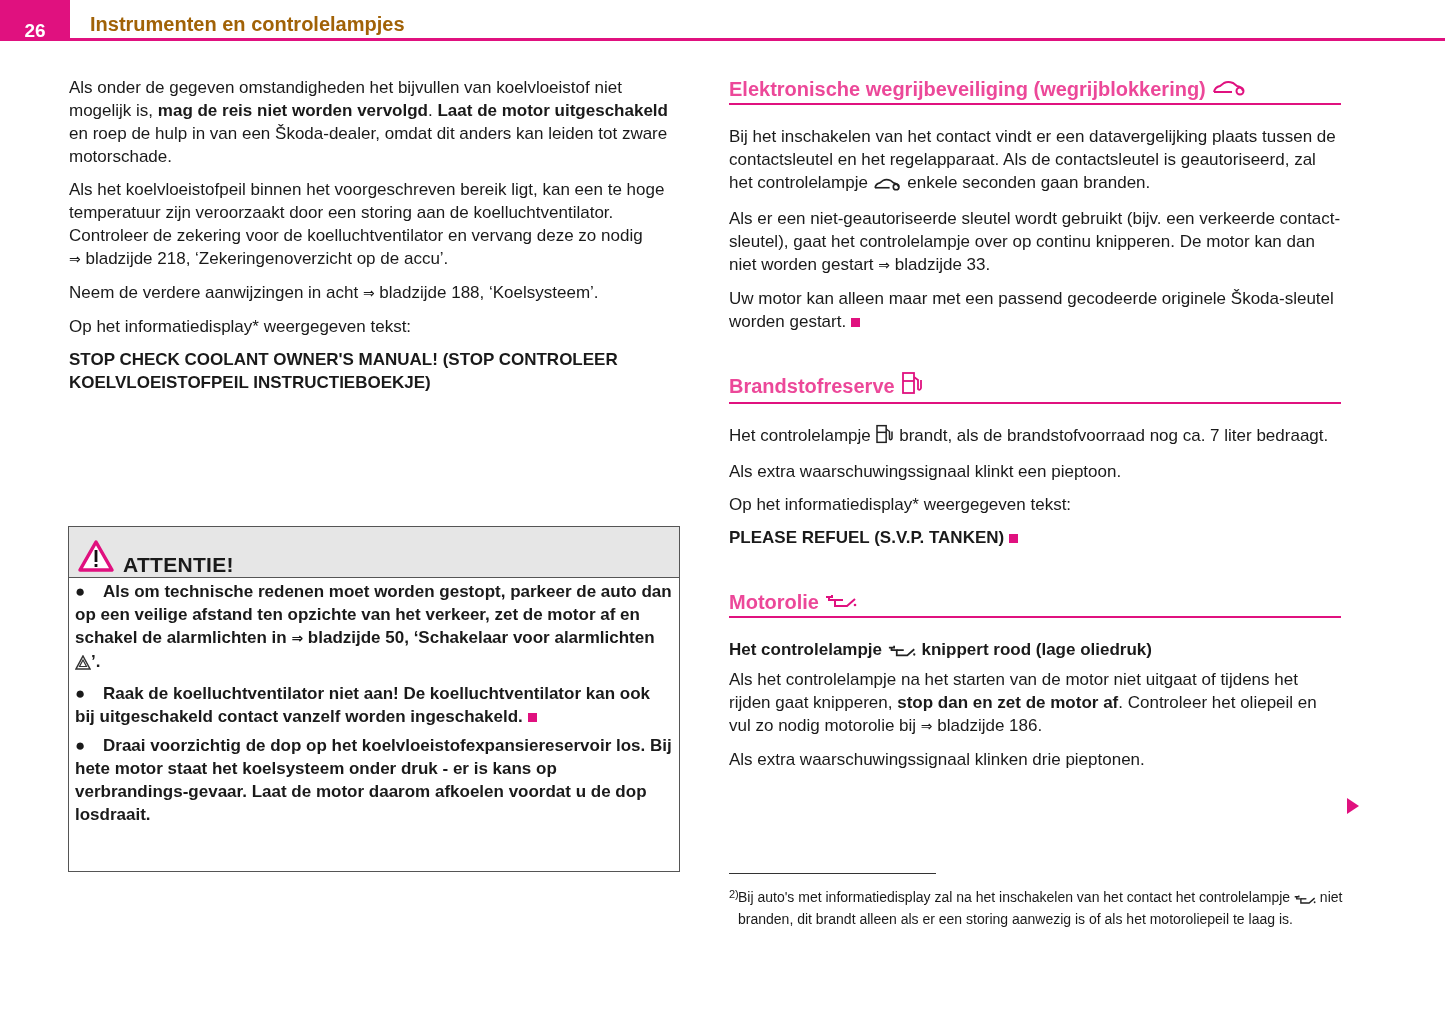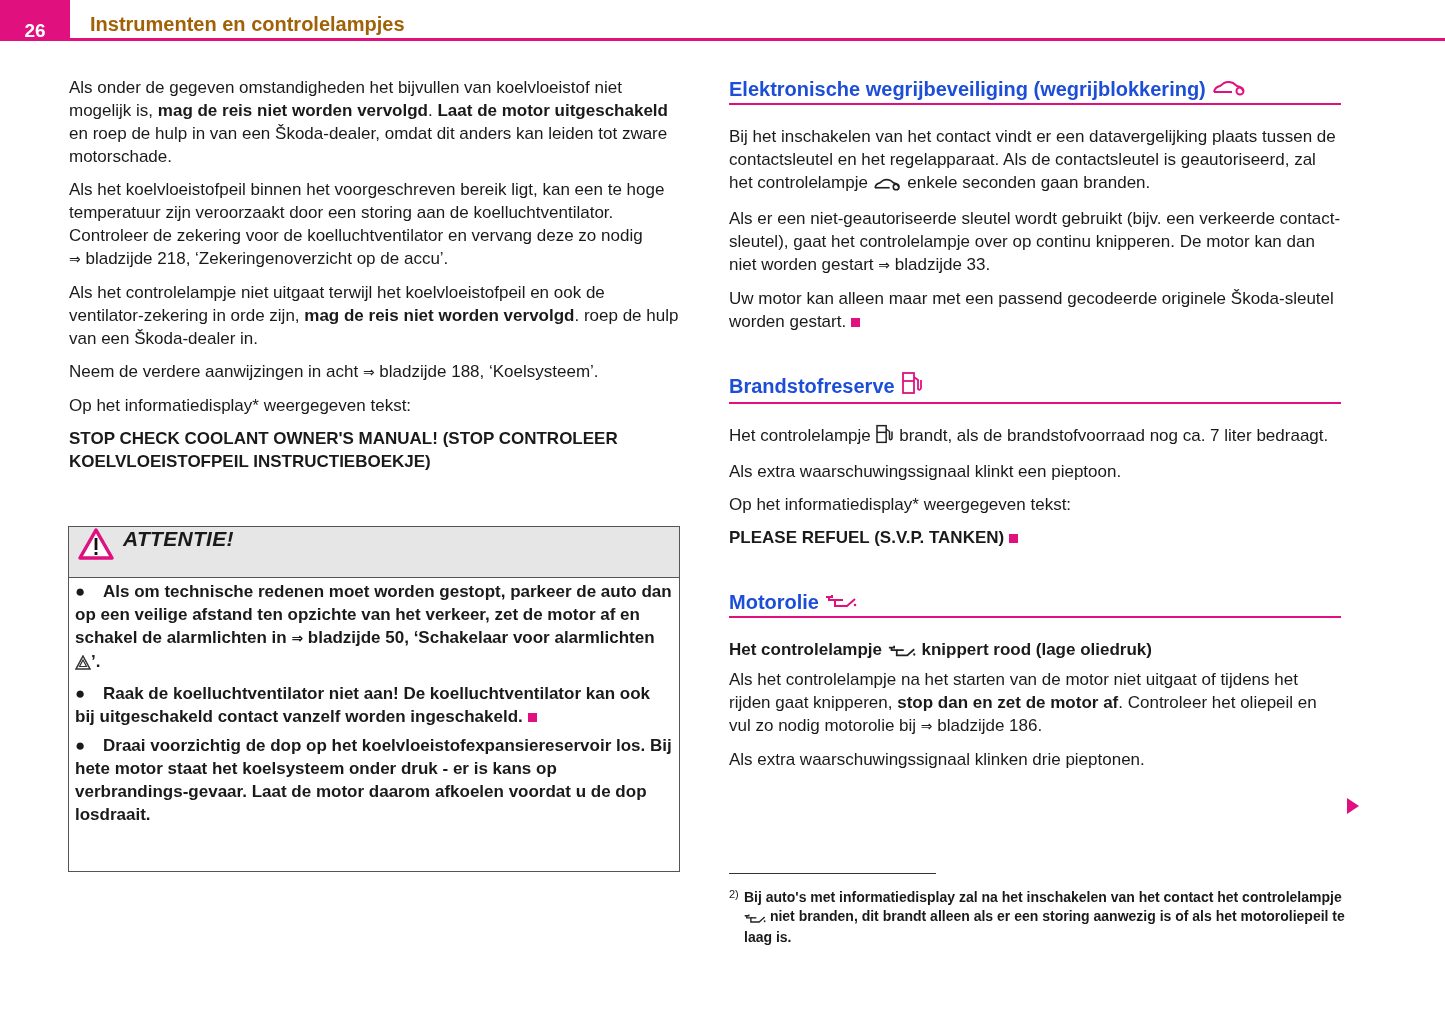--- a/index.html
+++ b/index.html
@@ -27,65 +27,62 @@
   b { font-weight: bold; }
   .arrow { font-family: "DejaVu Sans", sans-serif; font-size: 14px; }
   .display-text { font-weight: bold; margin-bottom: 10px; }
 
   .warn-box {
     position: absolute; left: 68px; top: 526px; width: 612px; height: 346px;
     border: 1.5px solid #555; box-sizing: border-box;
   }
   .warn-head {
     height: 50px; background: #e6e6e6; border-bottom: 1.5px solid #555;
-    display: flex; align-items: flex-start; padding-left: 8px; font-style: italic;
+    display: flex; align-items: flex-end; padding-left: 8px;
   }
   .warn-head .title { font-size: 21px; font-weight: bold; margin-left: 8px; letter-spacing: 0.3px; }
   .warn-body { padding: 2px 6px 0 6px; font-size: 17px; line-height: 23px; font-weight: bold; }
   .warn-body .item { margin-bottom: 6px; }
   .bullet { display: inline-block; width: 28px; }
 
   .sec-title {
-    color: #1d4ed8; font-weight: bold; font-size: 20px; line-height: 26px;
+    color: #ec4899; font-weight: bold; font-size: 20px; line-height: 26px;
     border-bottom: 2px solid #e0117f; padding-bottom: 1px; margin-bottom: 20px;
     display: flex; align-items: center;
   }
   .sec-title svg { margin-left: 6px; }
   .endmark { display: inline-block; width: 9px; height: 9px; background: #e0117f; margin-left: 5px; vertical-align: 0px; }
   .inline-icon { display: inline-block; vertical-align: -3px; }
   sup { font-size: 11px; line-height: 0; }
 
   .next-arrow { position: absolute; left: 1347px; top: 798px; width: 0; height: 0;
     border-top: 8px solid transparent; border-bottom: 8px solid transparent; border-left: 12px solid #e0117f; }
 
   .fn-rule { position: absolute; left: 729px; top: 873px; width: 207px; height: 1px; background: #333; }
   .footnote { position: absolute; left: 729px; top: 888px; width: 620px; font-size: 14px; line-height: 18.5px; }
   .fn-mark { position: absolute; left: 0; top: -3px; font-size: 11px; }
-  .fn-text { margin-left: 15px; font-weight: bold; }
+  .fn-text { margin-left: 9px; }
 </style>
 </head>
 <body>
 
 <div class="page-header">
   <div class="page-num">
       <span>26</span>
     </div>
   <div class="page-title">Instrumenten en controlelampjes</div>
   <div class="header-rule"></div>
 </div>
 
 <div class="col col-left">
   <p>
     <span>Als onder de gegeven omstandigheden het bijvullen van koelvloeistof niet mogelijk is, </span><b>mag de reis niet worden vervolgd</b><span>. </span><b>Laat de motor uitgeschakeld</b><span> en roep de hulp in van een Škoda-dealer, omdat dit anders kan leiden tot zware motorschade.</span>
   </p>
   <p>
     <span>Als het koelvloeistofpeil binnen het voorgeschreven bereik ligt, kan een te hoge temperatuur zijn veroorzaakt door een storing aan de koelluchtventilator. Controleer de zekering voor de koelluchtventilator en vervang deze zo nodig</span><br><span class="arrow">⇒</span><span> bladzijde 218, ‘Zekeringenoverzicht op de accu’.</span>
-  </p>
-  <p>
-    <span>Als het controlelampje niet uitgaat terwijl het koelvloeistofpeil en ook de ventilator-zekering in orde zijn, </span><b>mag de reis niet worden vervolgd</b><span>. roep de hulp van een Škoda-dealer in.</span>
   </p>
   <p>
     <span>Neem de verdere aanwijzingen in acht </span><span class="arrow">⇒</span><span> bladzijde 188, ‘Koelsysteem’.</span>
   </p>
   <p>Op het informatiedisplay* weergegeven tekst:</p>
   <div class="display-text">STOP CHECK COOLANT OWNER'S MANUAL! (STOP CONTROLEER KOELVLOEISTOFPEIL INSTRUCTIEBOEKJE)</div>
 </div>
 
 <div class="warn-box">
   <div class="warn-head">

